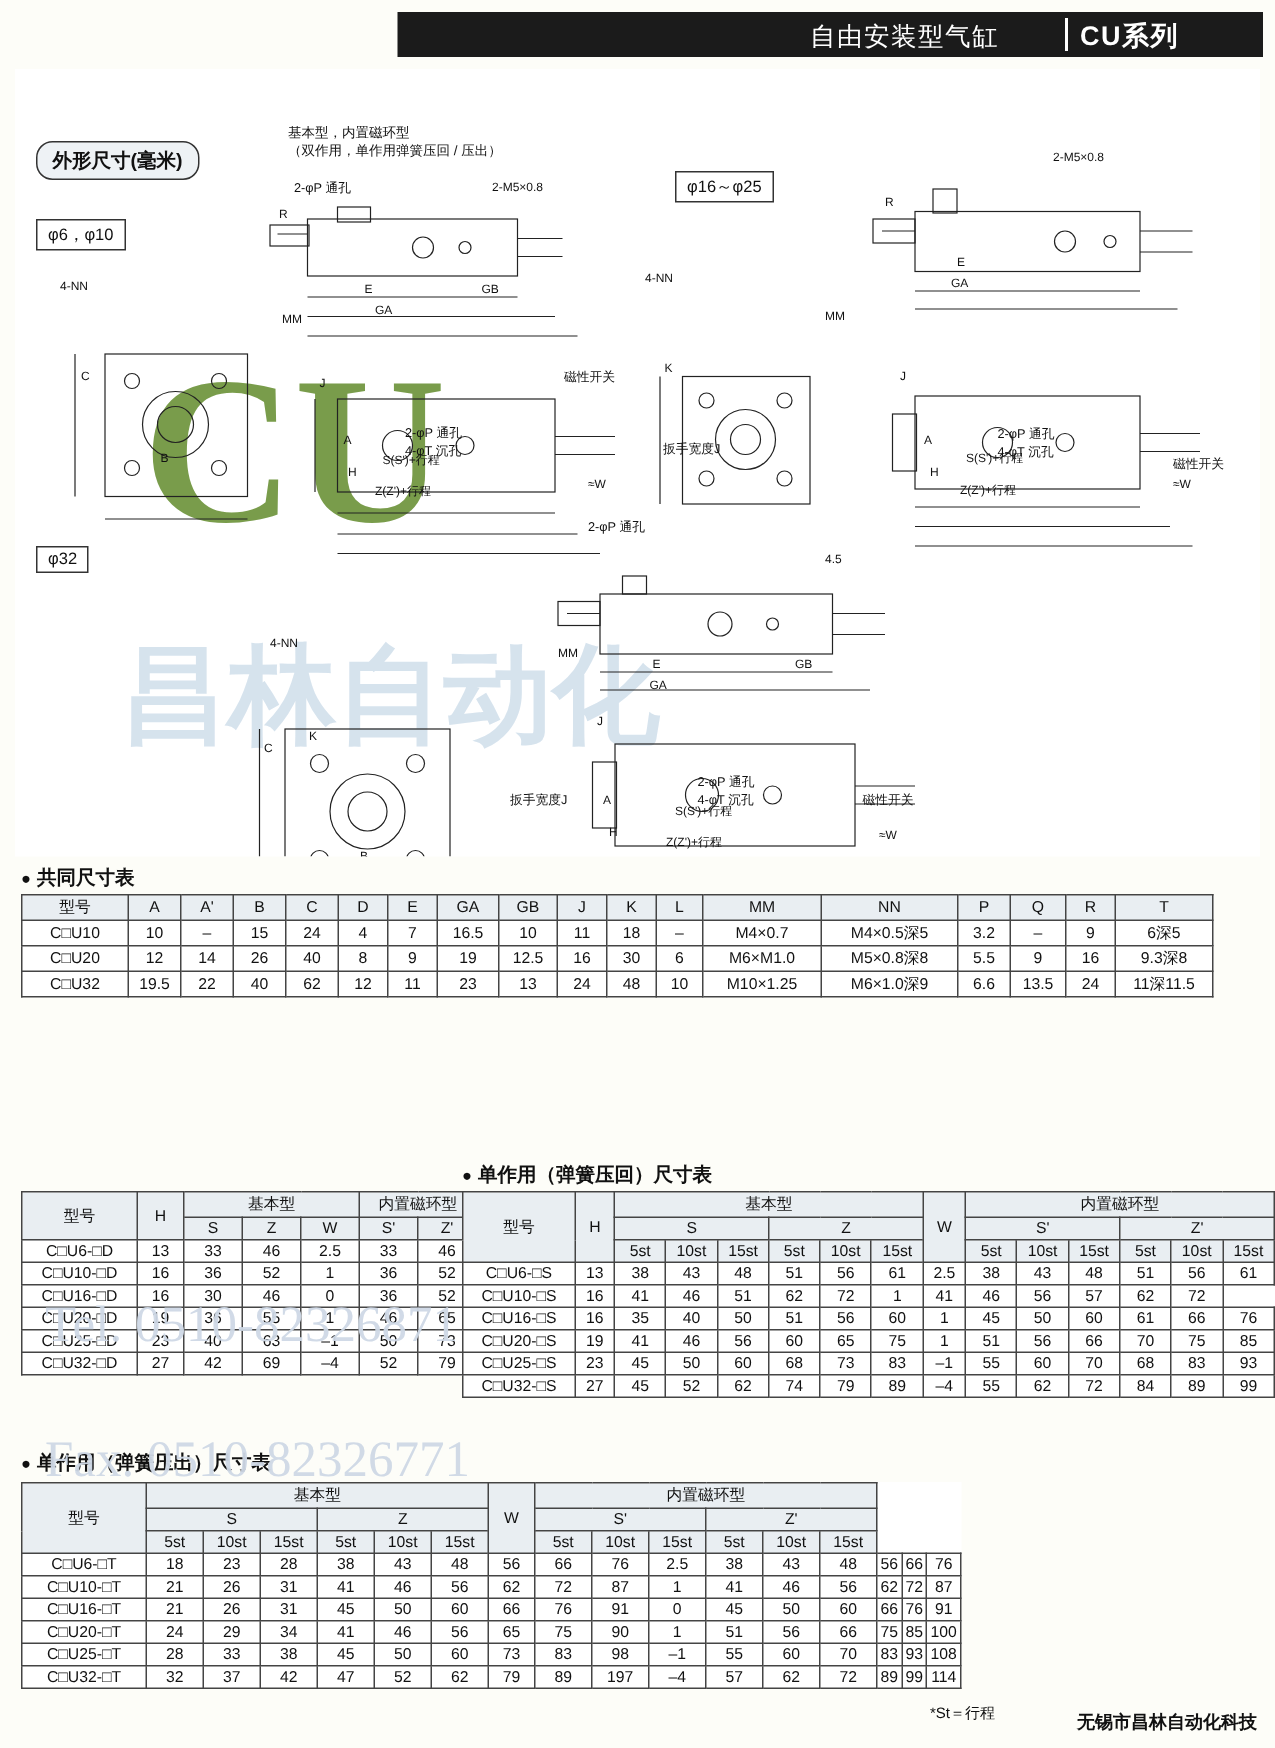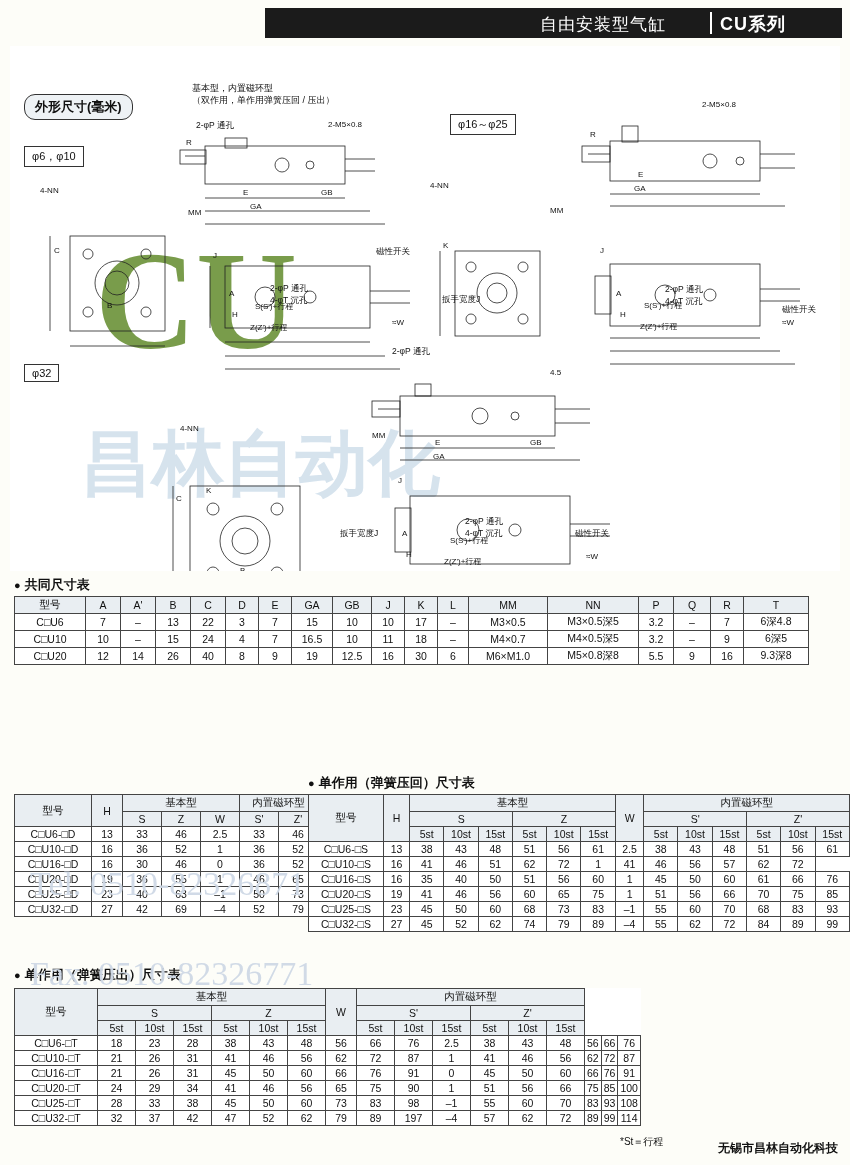--- a/index.html
+++ b/index.html
@@ -272,40 +272,20 @@
           <th style="width: 74px;">MM</th>
           <th style="width: 86px;">NN</th>
           <th style="width: 30px;">P</th>
           <th style="width: 32px;">Q</th>
           <th style="width: 28px;">R</th>
           <th style="width: 60px;">T</th>
         </tr>
       </thead>
     <tbody id="ct-body">
         <tr>
-          <td>C□U6</td>
-          <td>7</td>
-          <td>–</td>
-          <td>13</td>
-          <td>22</td>
-          <td>3</td>
-          <td>7</td>
-          <td>15</td>
-          <td>10</td>
-          <td>10</td>
-          <td>17</td>
-          <td>–</td>
-          <td>M3×0.5</td>
-          <td>M3×0.5深5</td>
-          <td>3.2</td>
-          <td>–</td>
-          <td>7</td>
-          <td>6深4.8</td>
-        </tr>
-        <tr>
           <td>C□U10</td>
           <td>10</td>
           <td>–</td>
           <td>15</td>
           <td>24</td>
           <td>4</td>
           <td>7</td>
           <td>16.5</td>
           <td>10</td>
           <td>11</td>
@@ -330,20 +310,40 @@
           <td>12.5</td>
           <td>16</td>
           <td>30</td>
           <td>6</td>
           <td>M6×M1.0</td>
           <td>M5×0.8深8</td>
           <td>5.5</td>
           <td>9</td>
           <td>16</td>
           <td>9.3深8</td>
+        </tr>
+        <tr>
+          <td>C□U32</td>
+          <td>19.5</td>
+          <td>22</td>
+          <td>40</td>
+          <td>62</td>
+          <td>12</td>
+          <td>11</td>
+          <td>23</td>
+          <td>13</td>
+          <td>24</td>
+          <td>48</td>
+          <td>10</td>
+          <td>M10×1.25</td>
+          <td>M6×1.0深9</td>
+          <td>6.6</td>
+          <td>13.5</td>
+          <td>24</td>
+          <td>11深11.5</td>
         </tr>
       </tbody>
   </table>
 </div>
 
 <div class="sec-title" style="left:14px;top:818px;">双作用尺寸表</div>
 
 <div class="tbl-wrap" style="left:14px;top:794px;">
   <table>
     <thead>

